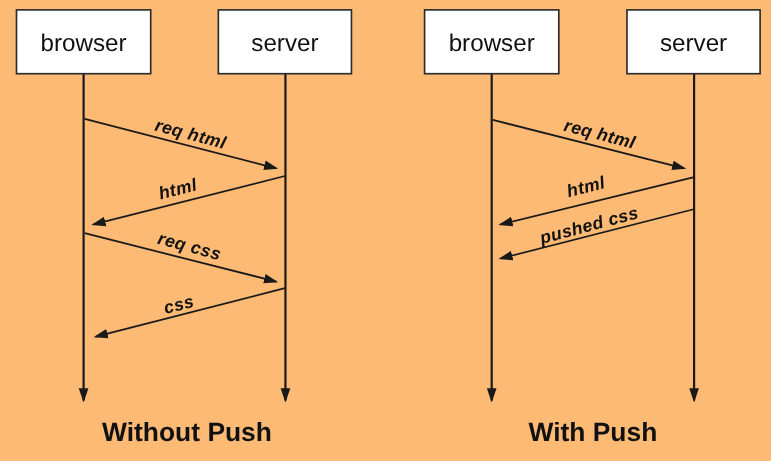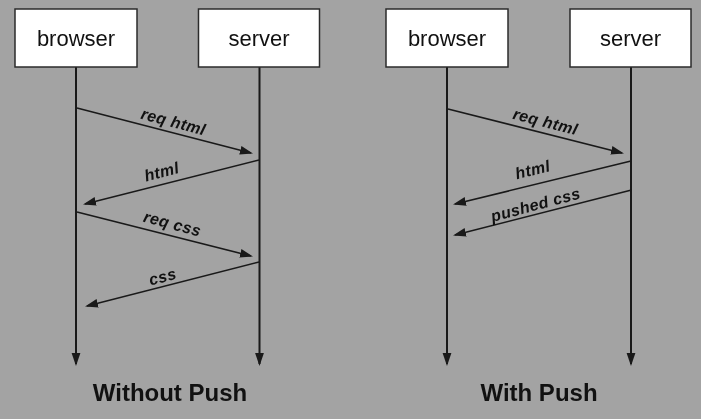--- a/index.html
+++ b/index.html
@@ -4,21 +4,21 @@
 <style>
   html, body {
     margin: 0;
     padding: 0;
     background: #ffffff;
   }
   .canvas {
     position: relative;
     width: 701px;
     height: 419px;
-    background: #a3a3a3;
+    background: #fdba74;
     overflow: hidden;
   }
   svg {
     display: block;
     font-family: "Liberation Sans", sans-serif;
   }
   .actor {
     fill: #ffffff;
     stroke: #2b2b2b;
     stroke-width: 1.5;

